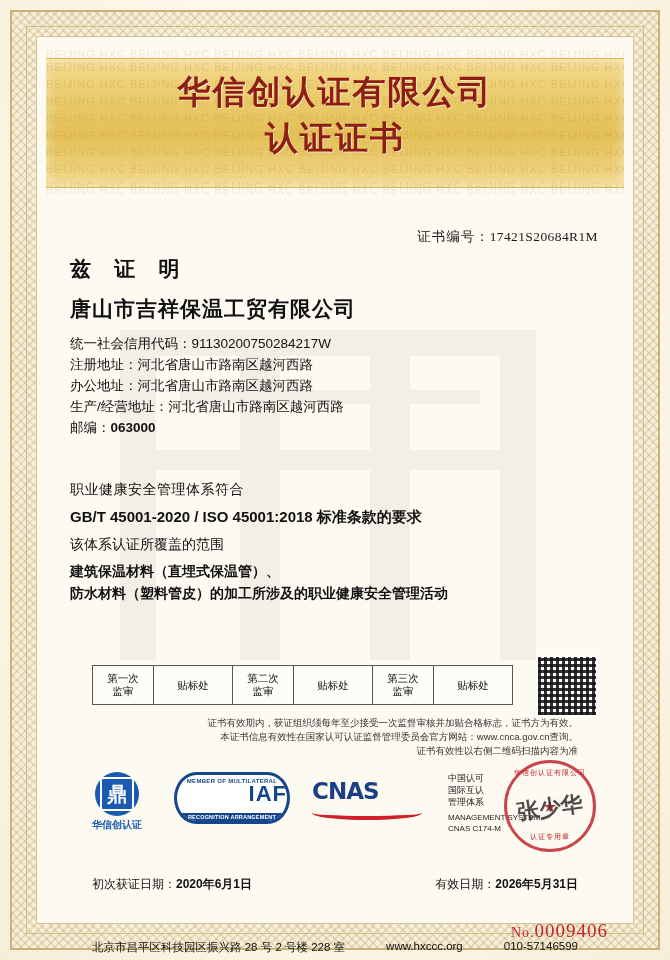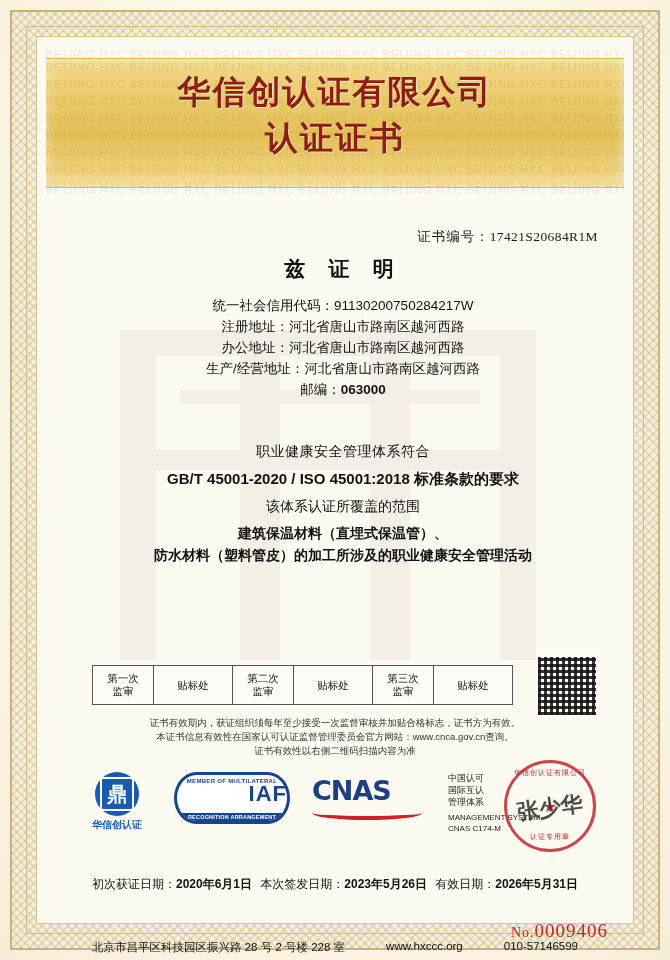--- a/index.html
+++ b/index.html
@@ -123,21 +123,21 @@
     letter-spacing: 0.4px;
   }
   .cert-no .label { letter-spacing: 1px; }
   .cert-no .value { font-family: "Liberation Serif", serif; }
 
   
   .body {
     position: absolute;
     left: 70px; right: 54px;
     top: 255px;
-    text-align: center;
+    text-align: left;
     color: #111;
   }
   .zizhengming {
     font-family: "DejaVu Sans", sans-serif;
     font-size: 21px;
     font-weight: bold;
     letter-spacing: 8px;
     margin-bottom: 12px;
   }
   .company {
@@ -223,21 +223,21 @@
 
   
   .fineprint {
     position: absolute;
     left: 92px;
     right: 92px;
     top: 716px;
     font-size: 9.5px;
     line-height: 14px;
     color: #333;
-    text-align: center;
+    text-align: right;
   }
 
   
   .logos {
     position: absolute;
     left: 74px;
     right: 74px;
     top: 772px;
     height: 70px;
   }
@@ -283,21 +283,21 @@
     text-align: right; line-height: 20px; letter-spacing: 1px; margin-left: 8px;
   }
   .iaf-bottom {
     font-size: 5.5px; color: #fff; background: #16458c;
     text-align: center; letter-spacing: 0.2px; padding: 1px 0;
     position: absolute; bottom: 0; left: 0; right: 0; font-weight: bold;
   }
 
   .logo-cnas { left: 238px; width: 120px; }
   .cnas-main {
-    font-size: 27px; font-weight: bold; color: #1b3f86;
+    font-size: 23px; font-weight: bold; color: #1b3f86;
     letter-spacing: -1px; line-height: 38px;
     font-family: "DejaVu Sans", sans-serif;
   }
   .cnas-swoosh {
     width: 110px; height: 10px;
     border-bottom: 4px solid #cf2027;
     border-radius: 0 0 60% 60%;
     margin-top: -4px;
   }
 
@@ -419,20 +419,21 @@
       <div class="title-line2">认证证书</div>
     </div>
   </div>
 
   <div class="cert-no">
     <span class="label">证书编号：</span><span class="value">17421S20684R1M</span>
   </div>
 
   <div class="body">
     <div class="zizhengming">兹 证 明</div>
+    <div class="company">唐山市吉祥保温工贸有限公司</div>
 
     <div class="info-line">
       <span class="k">统一社会信用代码：</span><span class="v">91130200750284217W</span>
     </div>
     <div class="info-line">
       <span class="k">注册地址：</span><span class="v">河北省唐山市路南区越河西路</span>
     </div>
     <div class="info-line">
       <span class="k">办公地址：</span><span class="v">河北省唐山市路南区越河西路</span>
     </div>
@@ -524,23 +525,20 @@
       <div class="seal-txt2">认证专用章</div>
       <div class="seal-sign">张少华</div>
     </div>
   </div>
 
   <div class="dates">
     <div class="d">
       <span>初次获证日期：</span><span class="v">2020年6月1日</span>
     </div>
     <div class="d">
-      <span>本次签发日期：</span><span class="v">2023年5月26日</span>
-    </div>
-    <div class="d">
       <span>有效日期：</span><span class="v">2026年5月31日</span>
     </div>
   </div>
 
   <div class="footer">
     <span>北京市昌平区科技园区振兴路 28 号 2 号楼 228 室</span>
     <span>www.hxccc.org</span>
     <span>010-57146599</span>
   </div>
 

